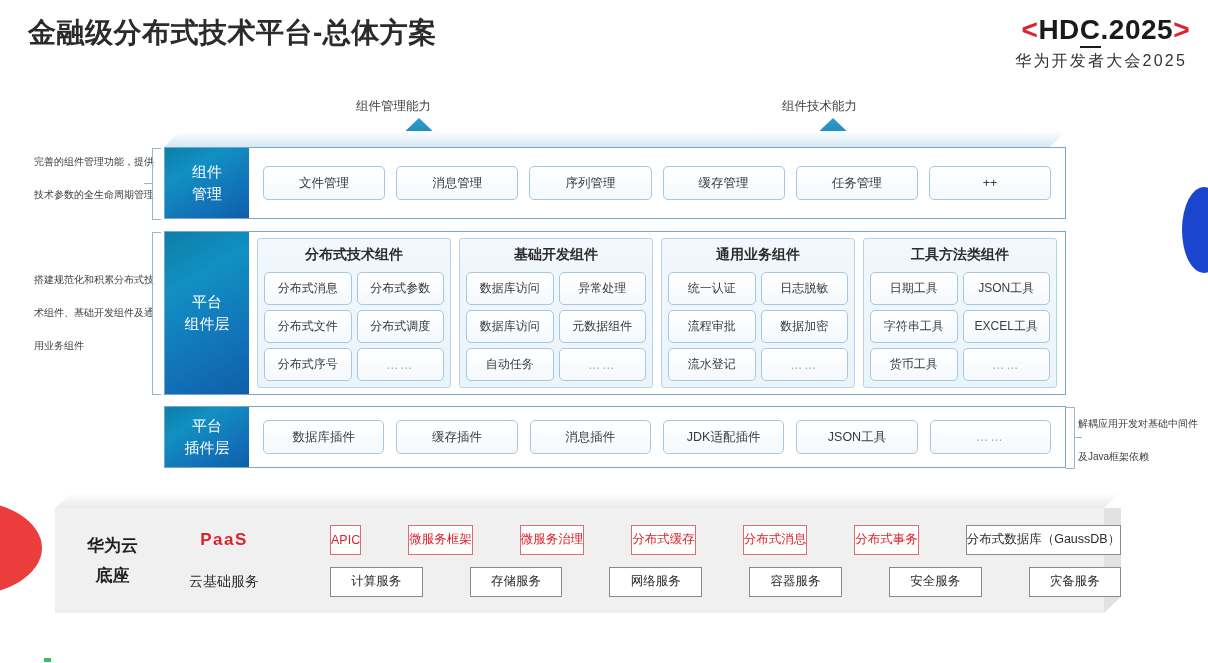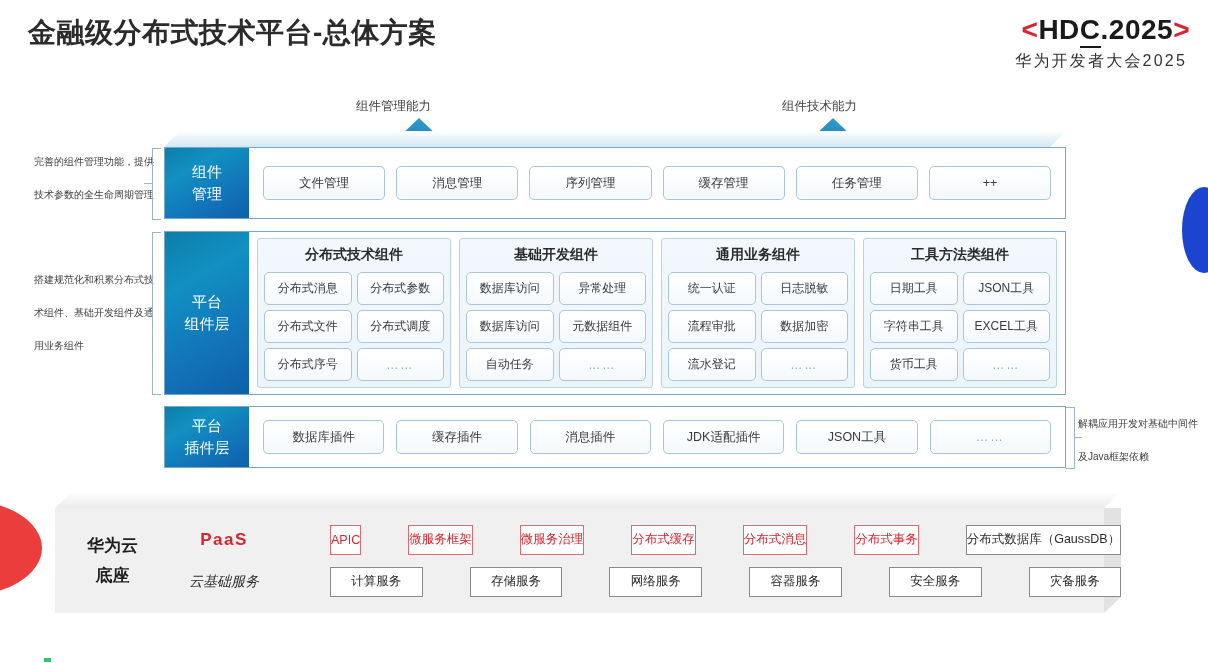--- a/index.html
+++ b/index.html
@@ -163,21 +163,21 @@
     text-align: center; font-size: 17px; font-weight: bold;
     color: #1f1f1f; line-height: 30px;
   }
   .base-rows { flex: 1; padding-right: 18px; }
   .base-row { display: flex; align-items: center; height: 32px; gap: 16px; }
   .base-row + .base-row { margin-top: 10px; }
   .row-tag {
     flex: 0 0 108px; text-align: center; white-space: nowrap;
   }
   .row-tag.paas { font-size: 17px; font-weight: bold; color: #d9232e; letter-spacing: 1.5px; }
-  .row-tag.cloud { font-size: 14px; color: #2b2b2b; font-style: italic; }
+  .row-tag.cloud { font-size: 14px; color: #2b2b2b; }
   .row-items { flex: 1; display: flex; gap: 11px; }
   .cell {
     flex: 1; height: 30px;
     display: flex; align-items: center; justify-content: center;
     font-size: 12.5px; white-space: nowrap;
     background: #ffffff;
     margin-left: 36px;
   }
   .cell.red { border: 1.4px solid #e06a6f; color: #d9232e; }
   .cell.gray { border: 1.4px solid #8a8a8a; color: #2b2b2b; }

